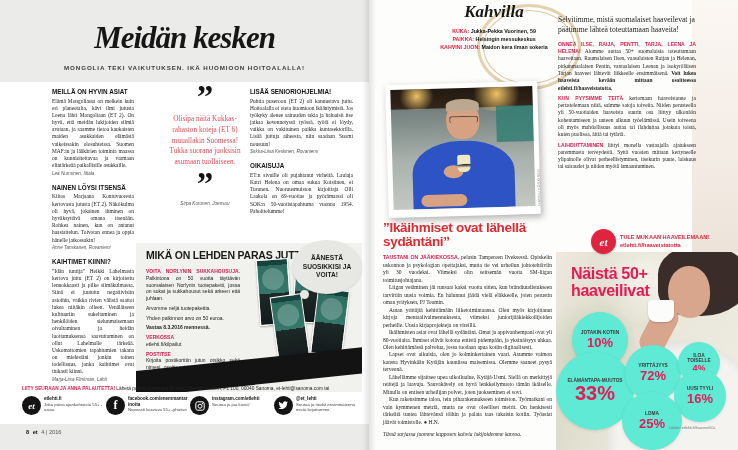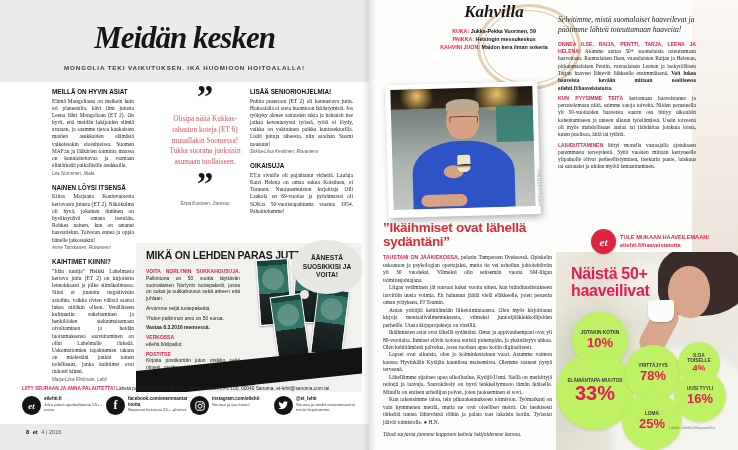--- a/index.html
+++ b/index.html
@@ -116,36 +116,36 @@
   .interview{position:absolute;left:14px;top:221px;width:169px;}
   .int-head{font-size:13.5px;line-height:1.05;font-weight:800;color:#dd2b33;letter-spacing:-.3px;margin-bottom:5px;}
   .interview p{margin:0;font-family:"Liberation Serif",serif;font-size:5.5px;line-height:1.36;
                text-align:justify;color:#222;}
   .interview p.ind{text-indent:6px;}
   .int-lead{font-family:"Liberation Sans",sans-serif;font-weight:700;color:#d6234f;font-size:5.2px;}
   .series-note{margin-top:5px !important;font-style:italic;text-indent:0 !important;}
 
   .feature{position:absolute;left:189px;top:10px;width:138px;}
   .feat-head{font-size:17px;line-height:1.02;font-weight:900;letter-spacing:-.5px;color:#0e0e0e;}
-  .feat-intro{margin:5px 0 6px 0;font-family:"Liberation Serif",serif;font-style:italic;
+  .feat-intro{margin:5px 0 6px 0;font-family:"Liberation Serif",serif;
               font-size:7.6px;line-height:1.3;color:#222;}
   .feature p{margin:0 0 3px 0;font-family:"Liberation Serif",serif;font-size:5.4px;line-height:1.35;
              text-align:justify;color:#222;}
   .feat-lead{font-family:"Liberation Sans",sans-serif;font-weight:700;color:#d6234f;font-size:5.1px;}
   .feat-tail{font-weight:700;}
   .cta{position:absolute;left:222px;top:229px;width:142px;display:flex;align-items:center;z-index:5;}
   .cta-circle{flex:0 0 auto;width:25px;height:25px;border-radius:50%;background:#e0243f;color:#fff;
               display:flex;align-items:center;justify-content:center;
               font-family:"Liberation Serif",serif;font-style:italic;font-weight:700;font-size:11px;
               box-shadow:0 1px 2px rgba(0,0,0,.2);}
   .cta-txt{margin-left:4px;font-size:5.6px;font-weight:800;color:#e0243f;line-height:1.35;}
 
   .stats-title{position:absolute;left:202px;top:266px;width:118px;font-size:16px;line-height:1.05;
                font-weight:900;color:#e81a56;letter-spacing:-.3px;z-index:6;}
-  .bubble{position:absolute;border-radius:50%;background:#bef264;display:flex;flex-direction:column;
+  .bubble{position:absolute;border-radius:50%;background:#5eead4;display:flex;flex-direction:column;
           align-items:center;justify-content:center;text-align:center;z-index:6;
           box-shadow:0 1px 3px rgba(0,0,0,.10);}
   .blabel{font-size:4.8px;font-weight:700;color:#3a3a3a;line-height:1.15;max-width:72%;}
   .bval{font-weight:800;color:#e81a56;line-height:1.05;}
   .b1{left:203px;top:312px;width:56px;height:56px;}
   .b2{left:187px;top:352px;width:78px;height:78px;}
   .b3{left:256px;top:345px;width:56px;height:56px;}
   .b4{left:309px;top:342px;width:42px;height:42px;}
   .b5{left:305px;top:370px;width:52px;height:52px;}
   .b6{left:253px;top:392px;width:60px;height:58px;}
@@ -350,21 +350,21 @@
     <div class="bubble b1">
       <div class="blabel">JOTAKIN KOTIIN</div>
       <div class="bval v-md">10%</div>
     </div>
     <div class="bubble b2">
       <div class="blabel">ELÄMÄNTAPA-MUUTOS</div>
       <div class="bval v-lg">33%</div>
     </div>
     <div class="bubble b3">
       <div class="blabel">YRITTÄJYYS</div>
-      <div class="bval v-md">78%</div>
+      <div class="bval v-md">72%</div>
     </div>
     <div class="bubble b4">
       <div class="blabel">ILOA TOISELLE</div>
       <div class="bval v-sm">4%</div>
     </div>
     <div class="bubble b5">
       <div class="blabel">UUSI TYYLI</div>
       <div class="bval v-md">16%</div>
     </div>
     <div class="bubble b6">

